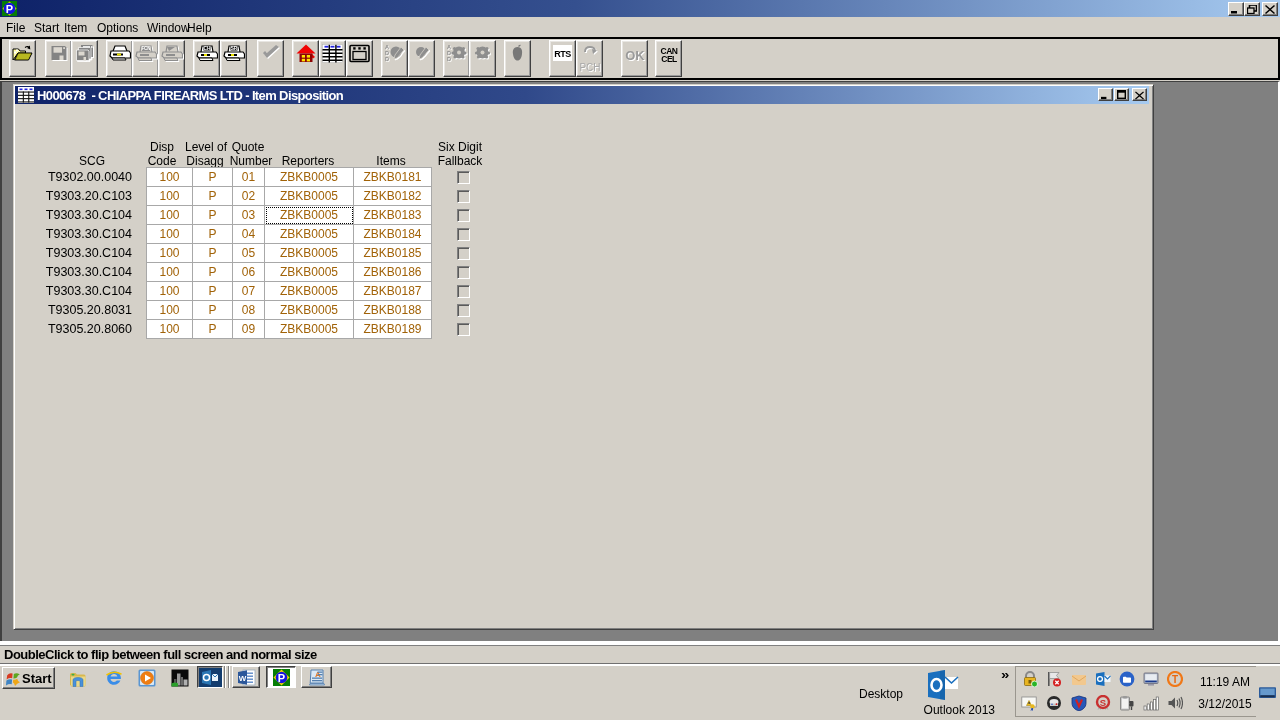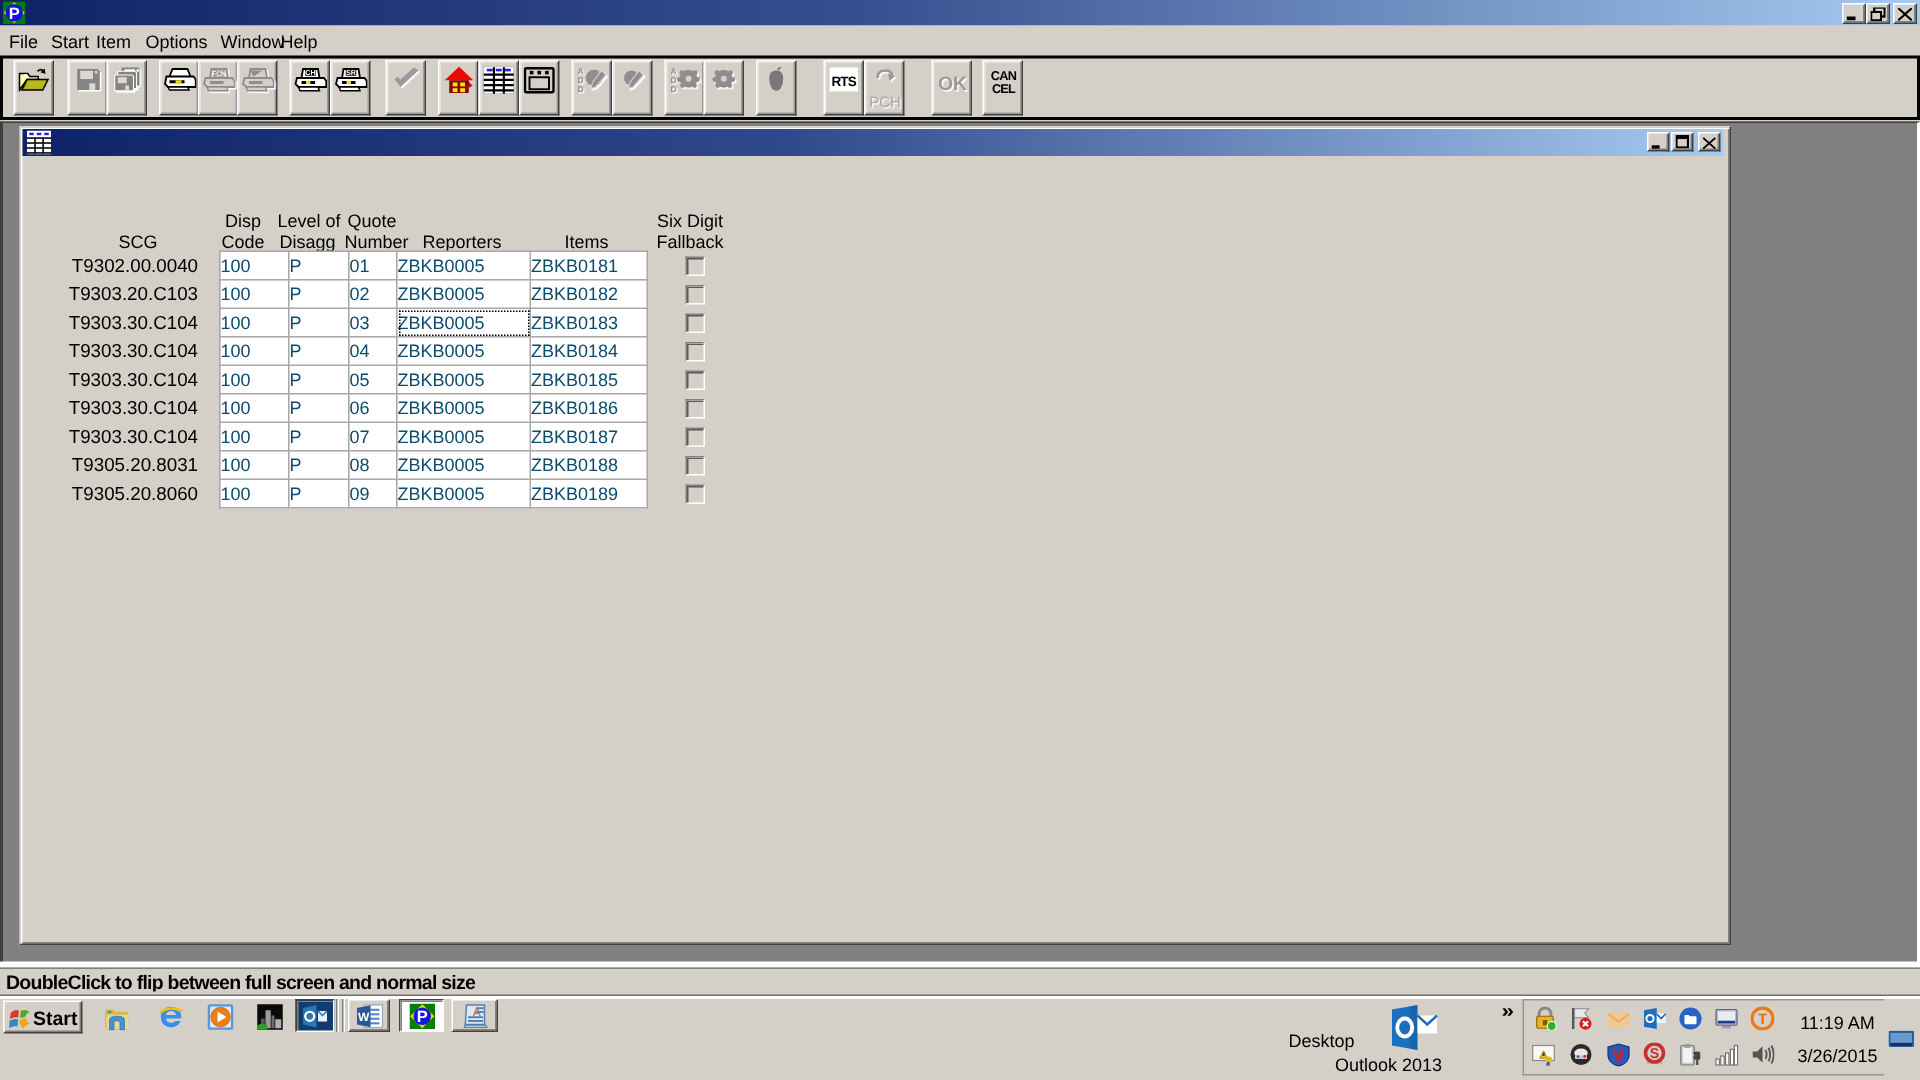--- a/index.html
+++ b/index.html
@@ -20,21 +20,21 @@
 .tb svg{display:block;margin:3px auto 0}
 
 #mdi{left:0;top:81px;width:1280px;height:562px;background:#808080;border-left:2px solid #404040;border-top:1px solid #404040;border-right:2px solid #fff}
 
 #child{left:13px;top:84px;width:1141px;height:546px;background:#d4d0c8;border:1px solid;border-color:#d4d0c8 #404040 #404040 #d4d0c8;box-shadow:inset 1px 1px 0 #fff,inset -1px -1px 0 #808080}
 #childtitle{left:15px;top:86px;width:1134px;height:18px;background:linear-gradient(90deg,#0e2268 0%,#30498a 45%,#a6caf0 100%)}
 #childtitle .txt{position:absolute;left:22px;top:2px;color:#fff;font-weight:bold;font-size:13px;letter-spacing:-0.62px;white-space:pre}
 .cbtn{width:15px;height:13px;background:#d4d0c8;border:1px solid;border-color:#fff #404040 #404040 #fff;box-shadow:inset -1px -1px 0 #808080;position:absolute;top:2px}
 
 #grid{left:146px;top:167px;border-collapse:collapse;table-layout:fixed}
-#grid td{border:1px solid #a8a8a8;background:#fff;height:19px;font-size:12px;text-align:left;padding:0;color:#0c4a6e}
+#grid td{border:1px solid #a8a8a8;background:#fff;height:19px;font-size:12px;text-align:center;padding:0;color:#a16207}
 .hdr{font-size:12px;color:#000;text-align:center;white-space:nowrap}
 .rowlab{font-size:12.5px;color:#000;text-align:right;white-space:nowrap}
 #focuscell{outline:1px dotted #000;outline-offset:-2px}
 .chk{width:13px;height:13px;background:#d4d0c8;border:1px solid;border-color:#808080 #fff #fff #808080;box-shadow:inset 1px 1px 0 #5a5a5a}
 
 #statusbar{left:0;top:645px;width:1280px;height:16px;background:#d4d0c8;border-top:1px solid #808080;font-weight:bold;font-size:13px;letter-spacing:-0.5px;color:#000;padding:1px 0 0 4px}
 
 #taskbar{left:0;top:666px;width:1280px;height:54px;background:#d4d0c8}
 .tkbtn{position:absolute;height:22px;background:#d4d0c8;border:1px solid;border-color:#fff #404040 #404040 #fff;box-shadow:inset -1px -1px 0 #808080}
 .tkbtn.pressed{border-color:#404040 #fff #fff #404040;box-shadow:inset 1px 1px 0 #808080}
@@ -281,20 +281,21 @@
     <rect x="1.5" y="1.5" width="3" height="1.6" fill="#2222dd"></rect>
       <rect x="6.5" y="1.5" width="3" height="1.6" fill="#2222dd"></rect>
       <rect x="11.5" y="1.5" width="3" height="1.6" fill="#2222dd"></rect>
     <rect x="0" y="4.5" width="16" height="1.1" fill="#111"></rect>
       <rect x="0" y="7.8" width="16" height="1.1" fill="#111"></rect>
       <rect x="0" y="11.1" width="16" height="1.1" fill="#111"></rect>
       <rect x="0" y="14.4" width="16" height="1.1" fill="#111"></rect>
     <rect x="4.8" y="4.5" width="1.1" height="11" fill="#111"></rect>
       <rect x="10.2" y="4.5" width="1.1" height="11" fill="#111"></rect>
   </svg>
+  <div class="txt">H000678  - CHIAPPA FIREARMS LTD - Item Disposition</div>
   <div class="cbtn" style="left:1083px">
       <svg width="9" height="9" viewBox="0 0 10 9" style="display:block;margin:2px auto 0">
         <rect x="0" y="6" width="6" height="2.5" fill="#000"></rect>
       </svg>
     </div>
   <div class="cbtn" style="left:1099px">
       <svg width="9" height="9" viewBox="0 0 9 9" style="display:block;margin:1px auto 0">
         <rect x="0.7" y="0.7" width="7.6" height="7.6" fill="none" stroke="#000" stroke-width="1.4"></rect>
         <rect x="0.7" y="0.7" width="7.6" height="2" fill="#000"></rect>
       </svg>
@@ -506,27 +507,27 @@
 </div>
 
 <div class="abs" style="left:833px;top:687px;width:70px;font-size:12px;text-align:right">Desktop</div>
 <svg class="abs" style="left:926px;top:669px" width="34" height="32" viewBox="0 0 34 32">
   <path d="M2 4 L19 1 V31 L2 28 Z" fill="#1a6fbe"></path>
   <path d="M19 1 L19 31 L14 30.2 L14 1.8 Z" fill="#10548f" opacity="0.35"></path>
   <rect x="19" y="8" width="13" height="12" fill="#fff"></rect>
   <path d="M19 8 L25.5 14 L32 8" fill="none" stroke="#1a6fbe" stroke-width="1.6"></path>
   <ellipse cx="10.5" cy="16" rx="5" ry="6" fill="none" stroke="#fff" stroke-width="2.6"></ellipse>
 </svg>
-<div class="abs" style="left:890px;top:703px;width:105px;font-size:12px;text-align:left">Outlook 2013</div>
+<div class="abs" style="left:890px;top:703px;width:105px;font-size:12px;text-align:right">Outlook 2013</div>
 <div class="abs" style="left:1001px;top:666px;font-size:15px;font-weight:bold;transform:scaleY(0.85)">»</div>
 
 <div class="abs" style="left:1015px;top:666px;width:241px;height:51px;border:1px solid #9a968e;border-right:none"></div>
 
 <div class="abs" style="left:1196px;top:675px;width:58px;font-size:12px;text-align:center">11:19 AM</div>
-<div class="abs" style="left:1196px;top:697px;width:58px;font-size:12px;text-align:center">3/26/2015</div>
+<div class="abs" style="left:1196px;top:697px;width:58px;font-size:12px;text-align:center">3/12/2015</div>
 
 <svg class="abs" style="left:1259px;top:687px" width="17" height="13" viewBox="0 0 19 14">
   <rect x="0" y="0" width="19" height="12" rx="1" fill="#2a5a9a"></rect>
   <rect x="1.5" y="1.5" width="16" height="7.5" fill="#6699cc"></rect>
   <rect x="1.5" y="9" width="16" height="2.2" fill="#1a3050"></rect>
 </svg>
 <div id="trayicons">
 <svg class="tray-ico" style="left:1022px;top:671px" viewBox="0 0 16 16">
   <path d="M4 7 V5 a4 4 0 0 1 8 0 V7" fill="none" stroke="#888" stroke-width="2"></path>
   <rect x="2.5" y="6.5" width="11" height="8" rx="1" fill="#e8b420" stroke="#8a6a10" stroke-width="0.8"></rect>

